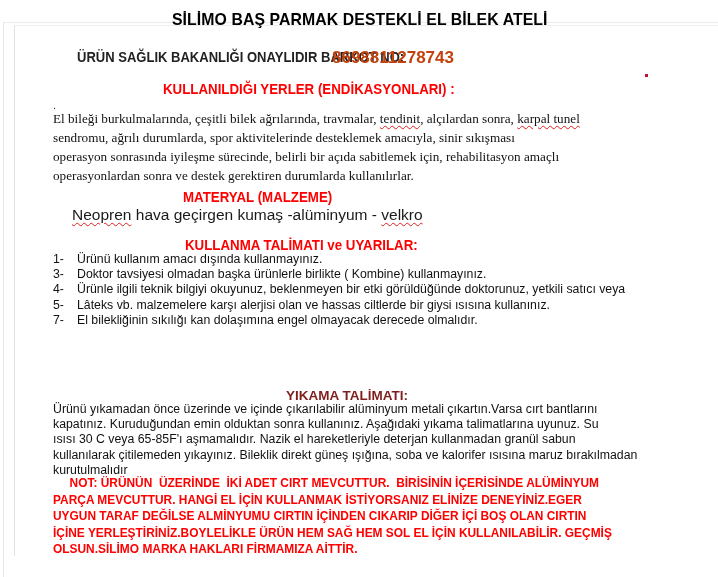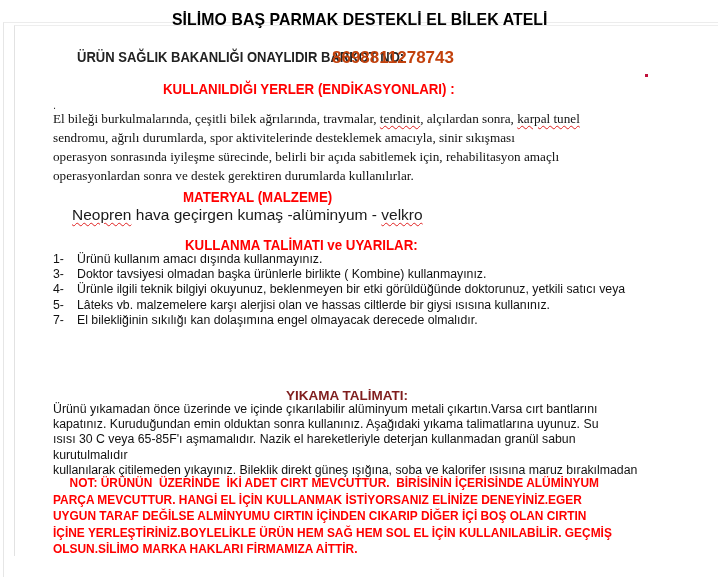--- a/index.html
+++ b/index.html
@@ -78,22 +78,22 @@
   <span class="row"><span class="num">4-</span><span>Ürünle ilgili teknik bilgiyi okuyunuz, beklenmeyen bir etki görüldüğünde doktorunuz, yetkili satıcı veya</span></span>
   <span class="row"><span class="num">5-</span><span>Lâteks vb. malzemelere  karşı  alerjisi olan ve hassas ciltlerde bir giysi ısısına kullanınız.</span></span>
   <span class="row"><span class="num">7-</span><span>El bilekliğinin  sıkılığı kan dolaşımına engel olmayacak derecede olmalıdır.</span></span>
 </div>
 
 <div class="abs h-dark h4">YIKAMA  TALİMATI:</div>
 <div class="abs wash">
   <span class="ln">Ürünü yıkamadan önce üzerinde  ve içinde çıkarılabilir  alüminyum  metali çıkartın.Varsa  cırt bantlarını</span>
   <span class="ln">kapatınız. Kuruduğundan emin olduktan sonra kullanınız.  Aşağıdaki yıkama talimatlarına uyunuz.  Su</span>
   <span class="ln">ısısı 30 C veya 65-85F'ı aşmamalıdır. Nazik el hareketleriyle  deterjan kullanmadan granül  sabun</span>
+  <span class="ln">kullanılarak çitilemeden yıkayınız.  Bileklik direkt güneş ışığına, soba ve kalorifer ısısına maruz bırakılmadan</span>
   <span class="ln">kurutulmalıdır</span>
-  <span class="ln">kullanılarak çitilemeden yıkayınız.  Bileklik direkt güneş ışığına, soba ve kalorifer ısısına maruz bırakılmadan</span>
 </div>
 
 <div class="abs note">
   <span class="ln" style="white-space:pre">     NOT: ÜRÜNÜN  ÜZERİNDE  İKİ ADET CIRT MEVCUTTUR.  BİRİSİNİN İÇERİSİNDE ALÜMİNYUM</span>
   <span class="ln">PARÇA MEVCUTTUR.  HANGİ EL İÇİN KULLANMAK   İSTİYORSANIZ ELİNİZE DENEYİNİZ.EGER</span>
   <span class="ln">UYGUN TARAF  DEĞİLSE ALMİNYUMU CIRTIN  İÇİNDEN CIKARIP DİĞER İÇİ BOŞ OLAN CIRTIN</span>
   <span class="ln">İÇİNE YERLEŞTİRİNİZ.BOYLELİKLE ÜRÜN  HEM SAĞ HEM SOL EL İÇİN KULLANILABİLİR.  GEÇMİŞ</span>
   <span class="ln">OLSUN.SİLİMO MARKA HAKLARI  FİRMAMIZA AİTTİR.</span>
 </div>
 

